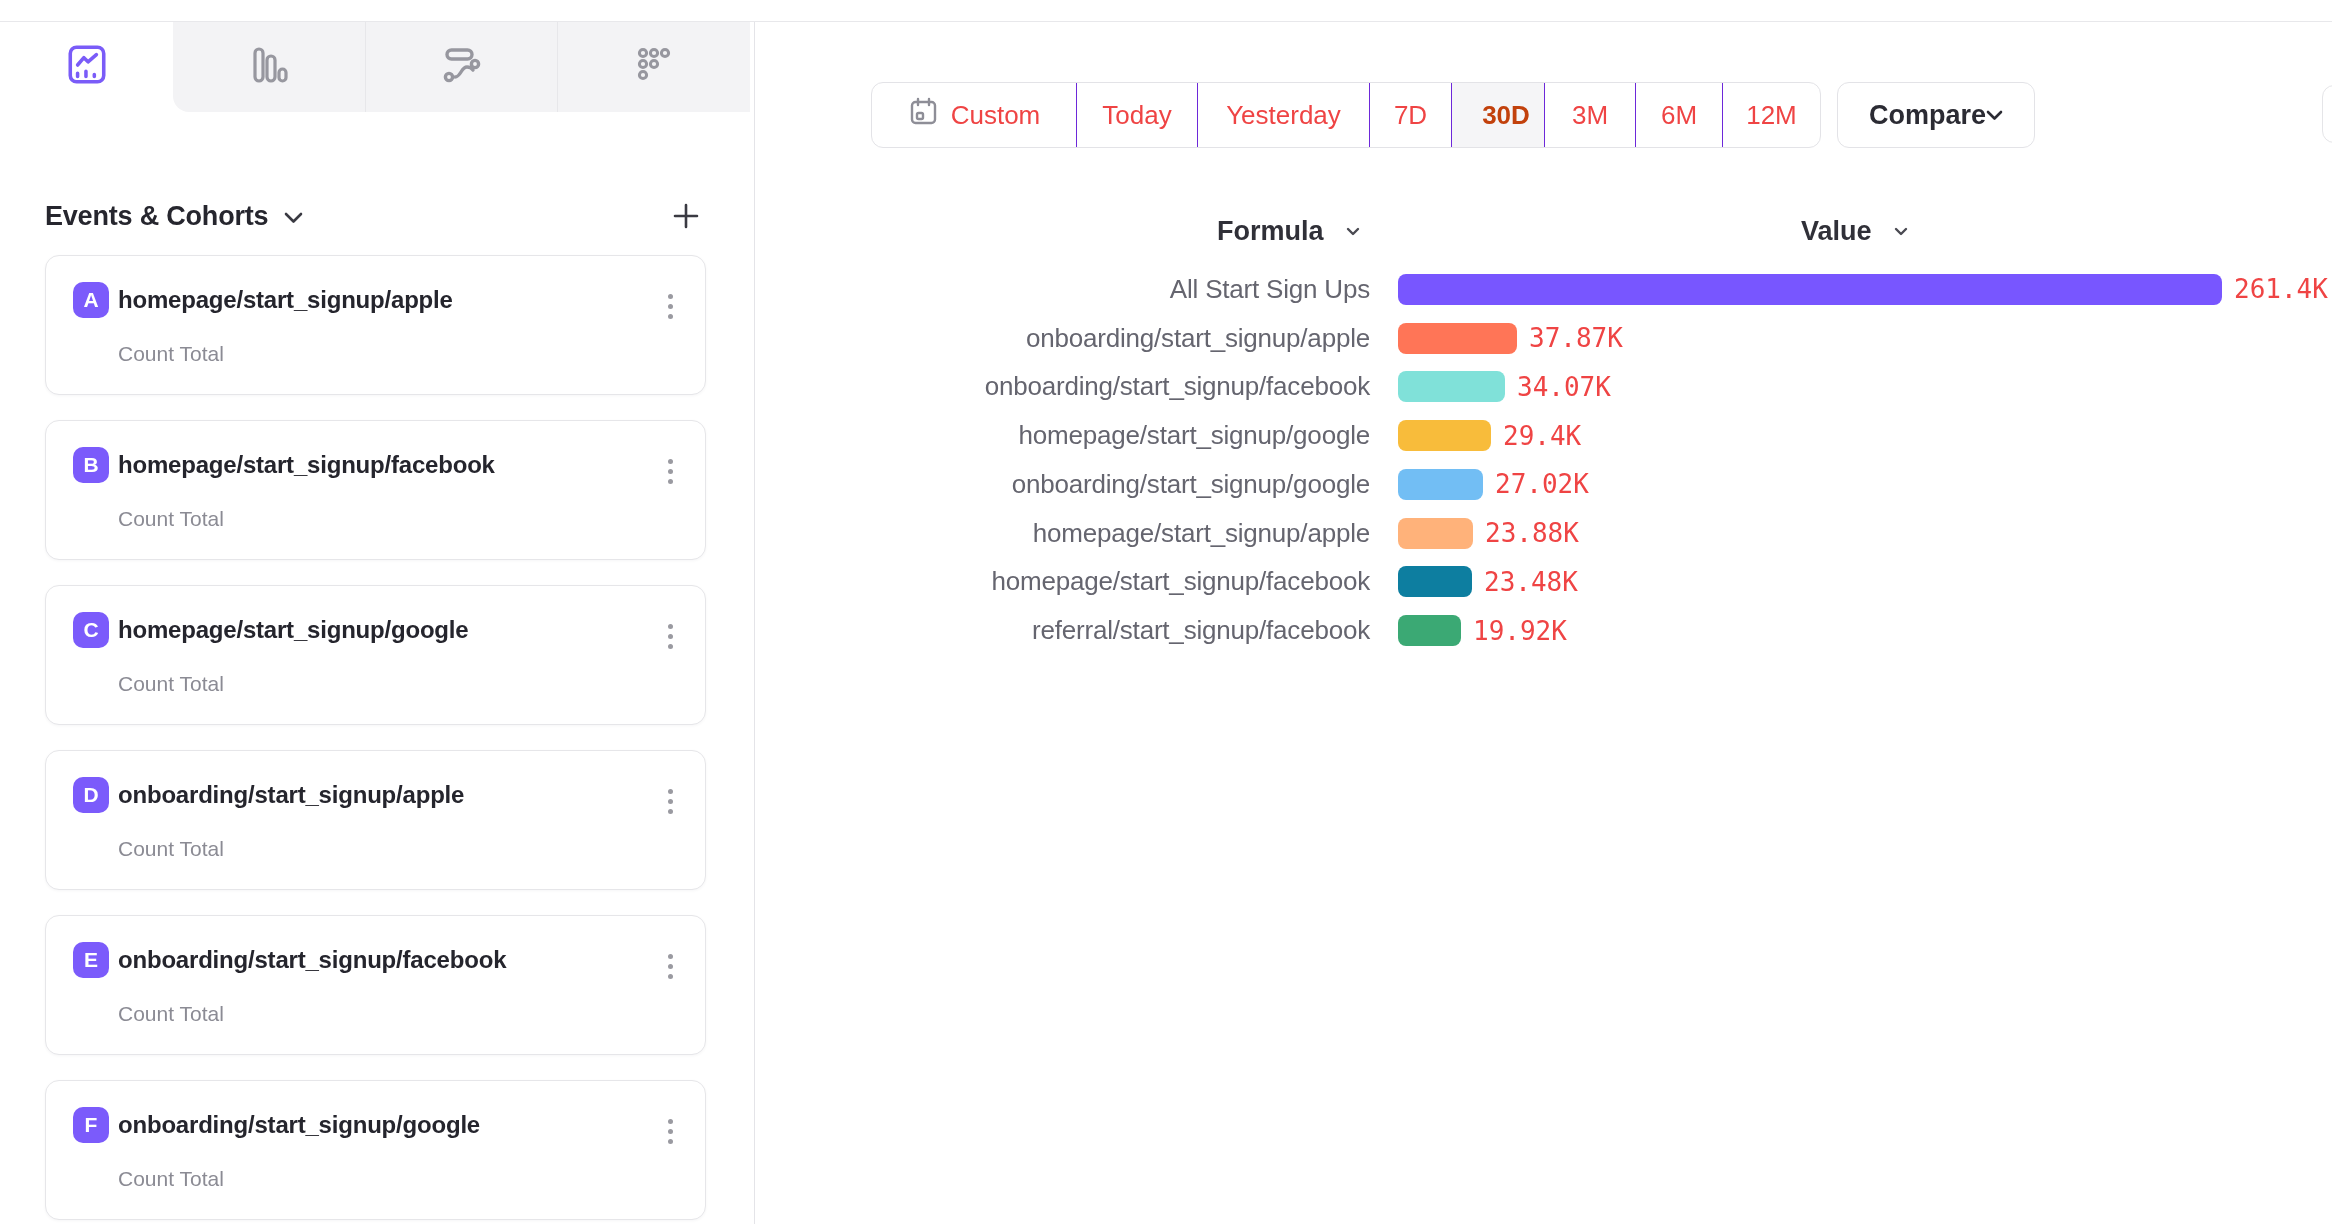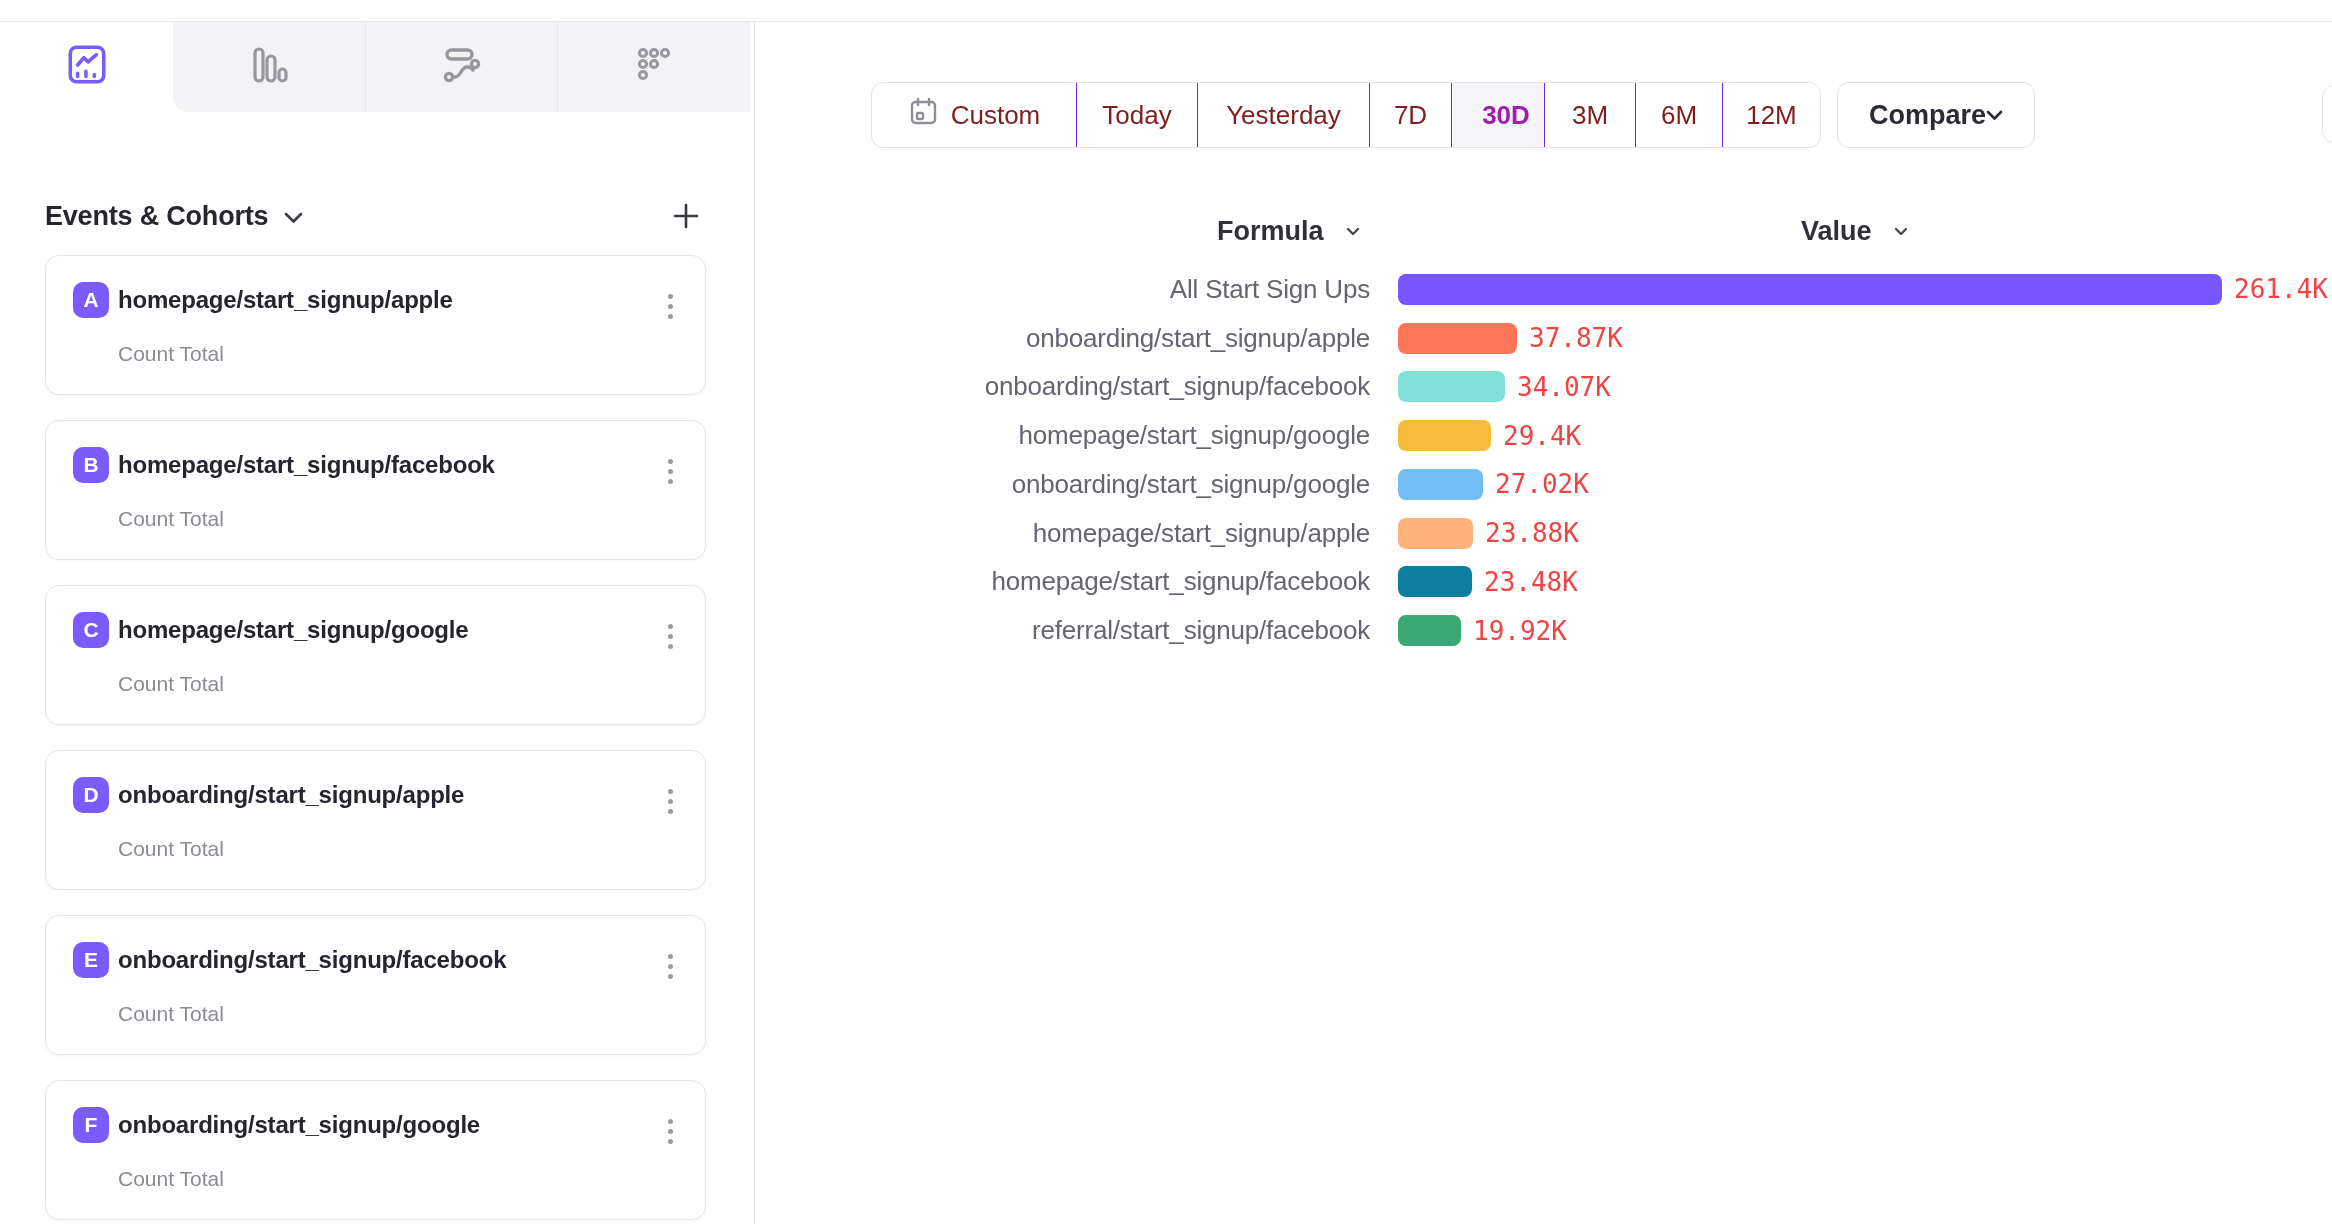--- a/index.html
+++ b/index.html
@@ -40,23 +40,23 @@
     white-space:nowrap;letter-spacing:-.2px;}
   .event-metric{position:absolute;left:72px;top:86px;font-size:21px;color:#8B8B94;}
   .kebab{position:absolute;right:22px;top:30px;width:26px;height:40px;display:flex;flex-direction:column;
     align-items:center;justify-content:center;gap:5px;cursor:pointer;}
   .kebab i{width:5px;height:5px;border-radius:50%;background:#9A9AA1;display:block;}
 
   
   .range-control{position:absolute;left:871px;top:82px;height:66px;display:flex;
     border:1px solid #E3E3E7;border-radius:12px;background:#fff;box-sizing:border-box;overflow:hidden;}
   .range-seg{display:flex;align-items:center;justify-content:center;gap:12px;
-    font-size:26px;color:#7f1d1d;box-sizing:border-box;cursor:pointer;height:100%;}
+    font-size:26px;color:#ef4444;box-sizing:border-box;cursor:pointer;height:100%;}
   .range-seg + .range-seg{border-left:1px solid #6d28d9;}
-  .range-seg.selected{background:#F5F5F7;color:#a21caf;font-weight:700;padding-left:16px;}
+  .range-seg.selected{background:#F5F5F7;color:#c2410c;font-weight:700;padding-left:16px;}
   .compare-btn{position:absolute;left:1837px;top:82px;width:198px;height:66px;box-sizing:border-box;
     border:1px solid #E3E3E7;border-radius:12px;background:#fff;display:flex;align-items:center;
     justify-content:center;gap:0;font-size:27px;font-weight:700;color:#2B2B33;cursor:pointer;}
   .partial-btn{position:absolute;left:2322px;top:85px;width:34px;height:58px;box-sizing:border-box;
     border:1px solid #E5E5E8;border-radius:12px;background:#fff;cursor:pointer;}
 
   
   .col-header{position:absolute;top:212px;height:38px;display:flex;align-items:center;gap:22px;
     font-size:27px;font-weight:700;color:#303038;cursor:pointer;}
   .col-header.formula{left:1217px;}

